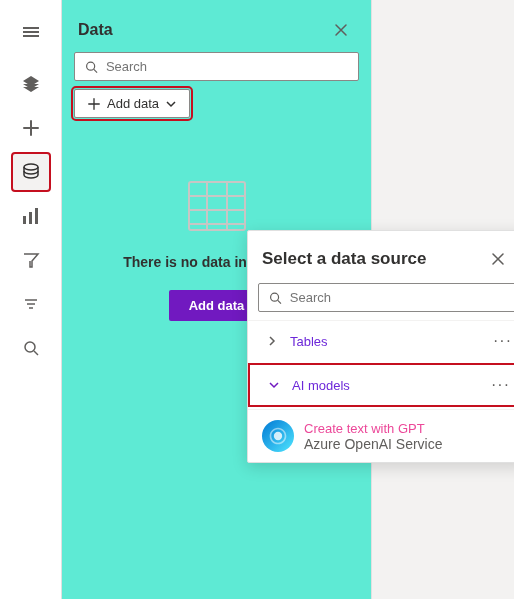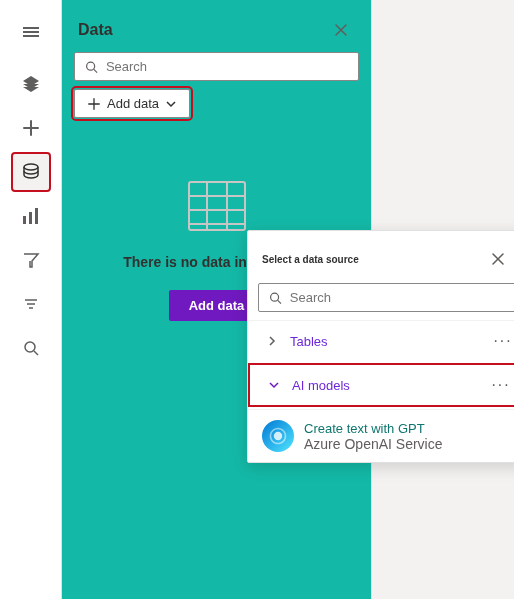--- a/index.html
+++ b/index.html
@@ -54,21 +54,21 @@
 
     
     .main-content {
       flex: 1;
       display: flex;
       flex-direction: column;
       position: relative;
     }
 
     .data-panel {
-      background: #14b8a6;
+      background: #5eead4;
       width: 310px;
       height: 100%;
       display: flex;
       flex-direction: column;
       border-right: 1px solid #e0e0e0;
     }
 
     .data-panel-header {
       display: flex;
       align-items: center;
@@ -178,21 +178,21 @@
     }
 
     .datasource-header {
       display: flex;
       align-items: center;
       justify-content: space-between;
       padding: 14px 14px 10px 14px;
     }
 
     .datasource-title {
-      font-size: 10px;
+      font-size: 17px;
       font-weight: 600;
       color: #323130;
     }
 
     .datasource-search {
       margin: 0 10px 8px 10px;
       border: 1px solid #8a8886;
       border-radius: 2px;
       display: flex;
       align-items: center;
@@ -275,21 +275,21 @@
       height: 20px;
     }
 
     .gpt-text {
       display: flex;
       flex-direction: column;
     }
 
     .gpt-name {
       font-size: 13px;
-      color: #0f766e;
+      color: #ec4899;
       font-weight: 500;
     }
 
     .gpt-sub {
       font-size: 14px;
       color: #605e5c;
     }
 
     
     .right-area {

